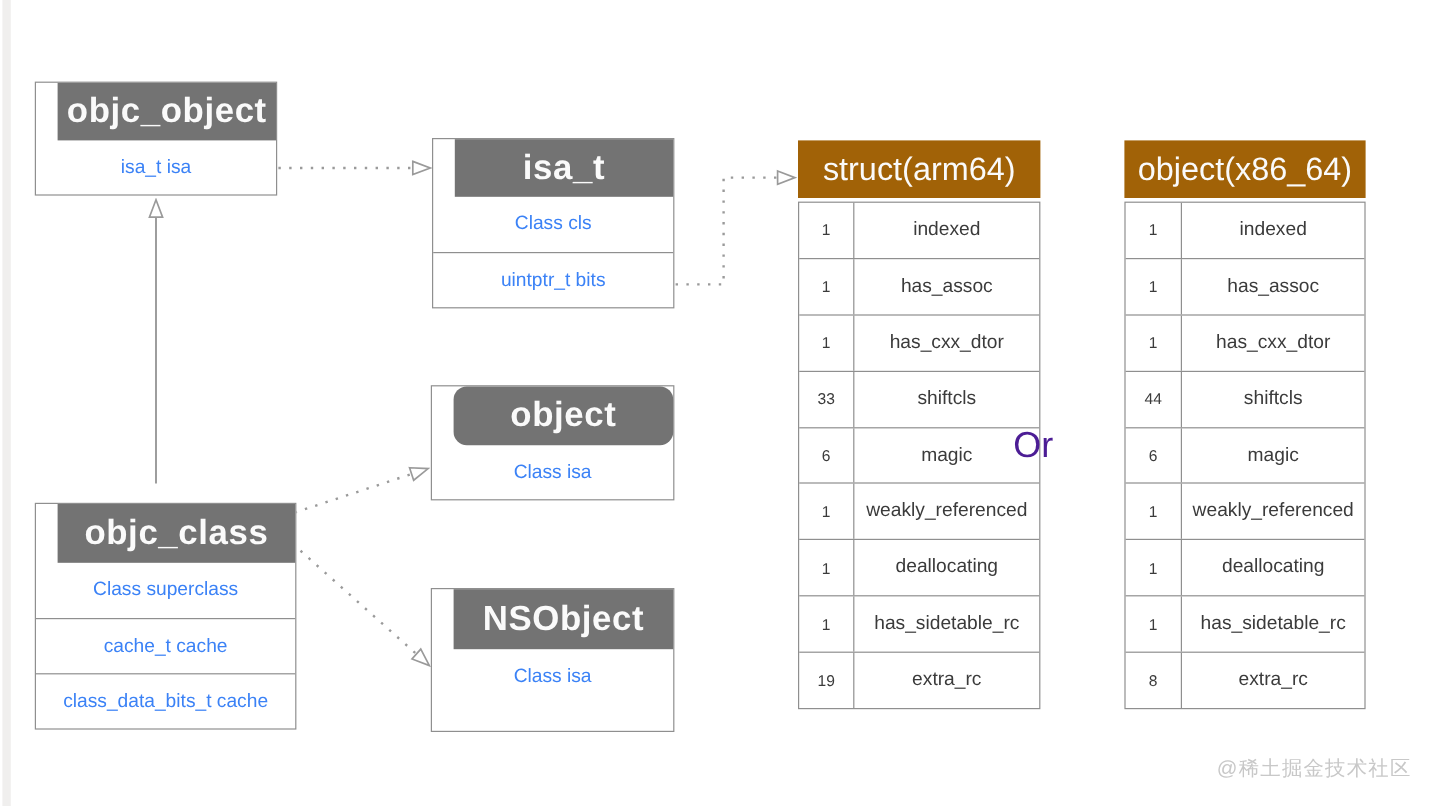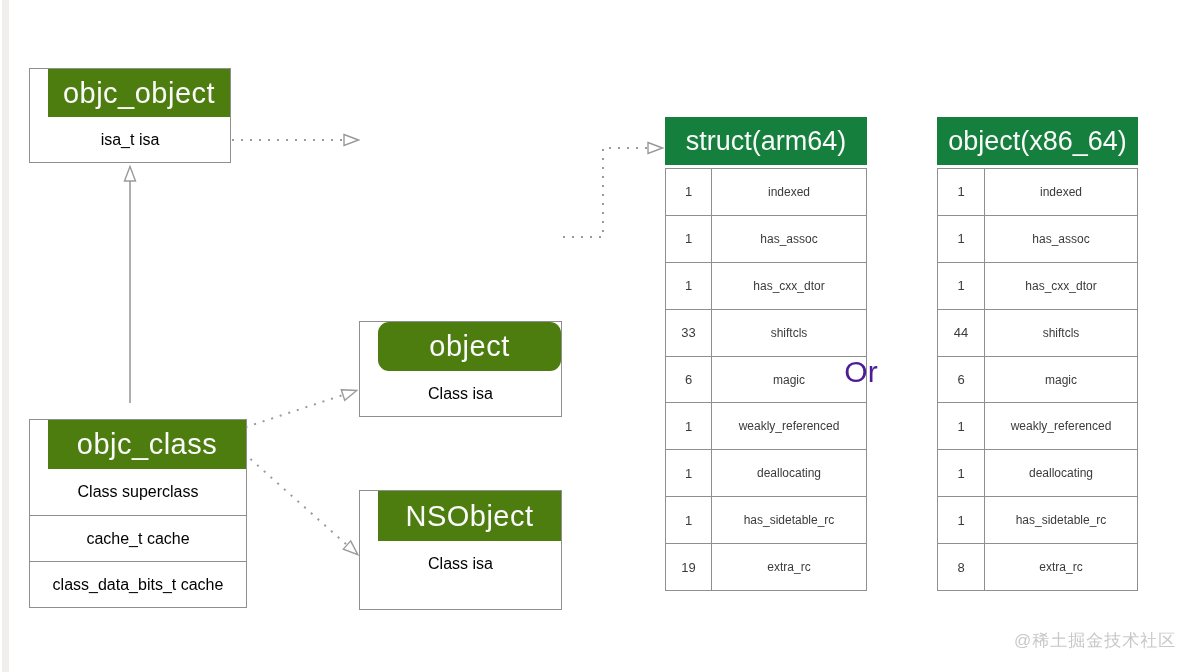--- a/index.html
+++ b/index.html
@@ -24,46 +24,46 @@
     width: 1200px; height: 672px;
     z-index: 1;
   }
   .uml-box {
     position: absolute;
     z-index: 2;
     background: #ffffff;
     border: 1px solid #8f8f8f;
   }
   .uml-header {
-    background: #4d7c0f;
+    background: #737373;
     color: #fafafa;
     font-size: 29px;
-    font-weight: 400;
+    font-weight: 700;
     letter-spacing: 0.5px;
     display: flex;
     align-items: center;
     justify-content: center;
     white-space: nowrap;
     overflow: hidden;
     margin-left: 18px;
   }
   .uml-row {
     border-top: 1px solid #8f8f8f;
-    color: #000000;
+    color: #3b82f6;
     font-size: 16px;
     display: flex;
     align-items: center;
     justify-content: center;
     white-space: nowrap;
   }
   
   .bits-header {
     position: absolute;
     z-index: 2;
-    background: #15803d;
+    background: #a16207;
     color: #fafafa;
     font-size: 27px;
     font-weight: 400;
     display: flex;
     align-items: center;
     justify-content: center;
     white-space: nowrap;
     overflow: hidden;
   }
   .bits-body {
@@ -83,21 +83,21 @@
     justify-content: center;
     font-size: 13px;
     color: #3b3b3b;
     flex: 0 0 auto;
   }
   .bits-name {
     flex: 1;
     display: flex;
     align-items: center;
     justify-content: center;
-    font-size: 12px;
+    font-size: 16px;
     color: #3b3b3b;
     white-space: nowrap;
     overflow: hidden;
   }
   .arm64 .bits-size  { width: 46px; }
   .x8664 .bits-size  { width: 47px; }
   .or-label {
     position: absolute;
     z-index: 2;
     left: 828px; top: 355px;
@@ -164,20 +164,25 @@
     <path d="M237,430 L343,395" fill="none" stroke="#9a9a9a" stroke-width="2" stroke-dasharray="2 7" marker-end="url(#hollow-arrow)"></path>
 
     <path d="M237,447 L347,545" fill="none" stroke="#9a9a9a" stroke-width="2" stroke-dasharray="2 7" marker-end="url(#hollow-arrow)"></path>
   </svg>
 
   <div class="uml-box" id="box-objc-object">
     <div class="uml-header">objc_object</div>
     <div class="uml-row" style="border-top:none">isa_t isa</div>
   </div>
 
+  <div class="uml-box" id="box-isa-t">
+    <div class="uml-header">isa_t</div>
+    <div class="uml-row" style="border-top:none">Class cls</div>
+    <div class="uml-row">uintptr_t bits</div>
+  </div>
 
   <div class="uml-box" id="box-object">
     <div class="uml-header">object</div>
     <div class="uml-row" style="border-top:none">Class isa</div>
   </div>
 
   <div class="uml-box" id="box-nsobject">
     <div class="uml-header">NSObject</div>
     <div class="uml-row" style="border-top:none">Class isa</div>
   </div>

